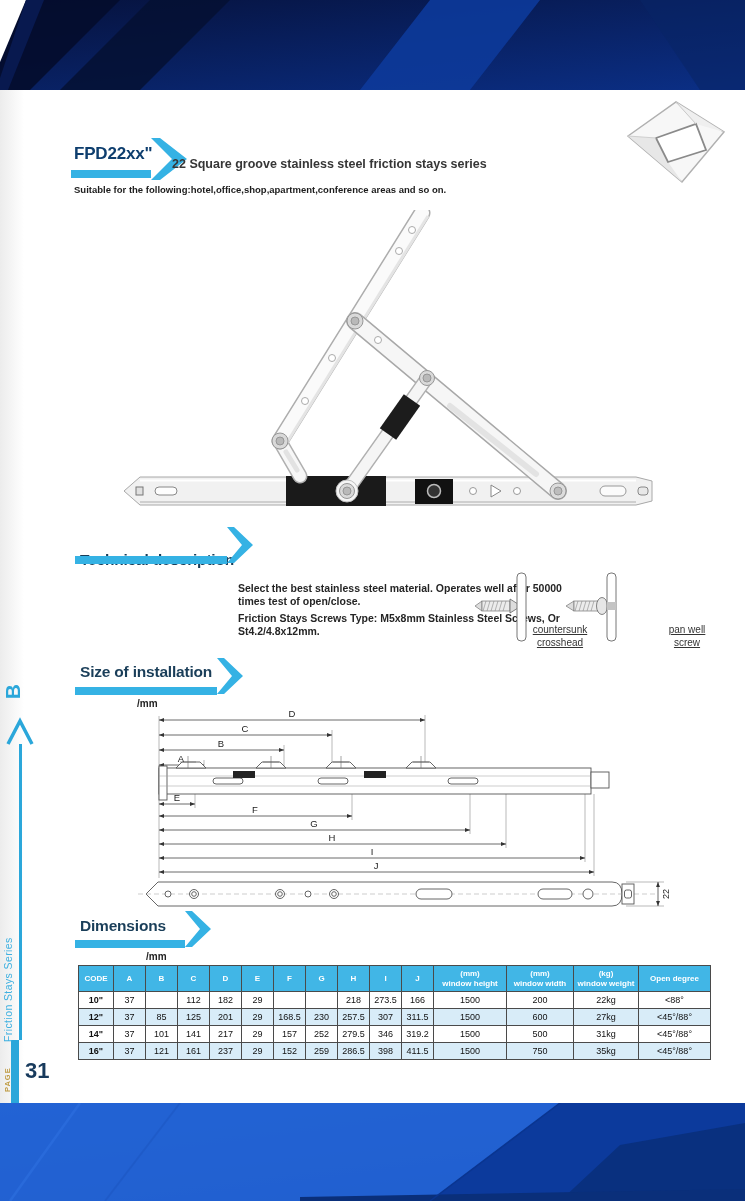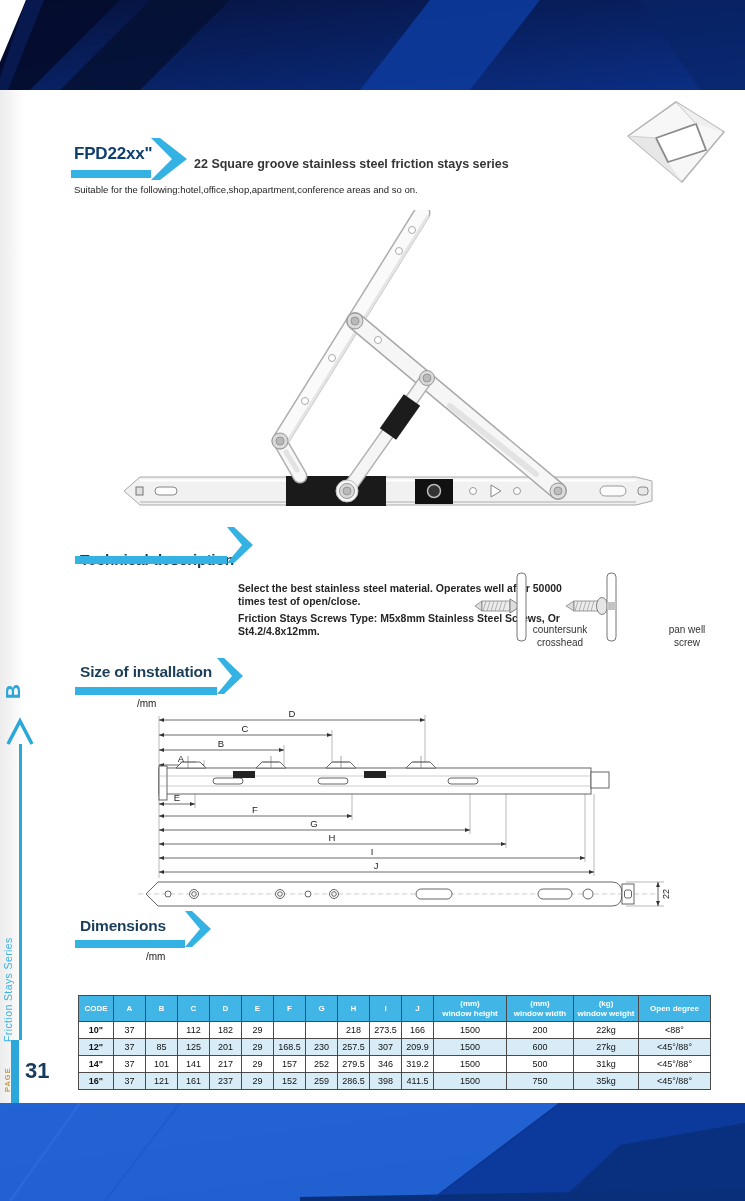--- a/index.html
+++ b/index.html
@@ -19,27 +19,27 @@
   .page-word { color:#bf9b43; font-size:7.5px; font-weight:bold; letter-spacing:1px; }
   .page-num { color:#173a5c; font-size:22px; font-weight:bold; }
   .accent-line { position:absolute; background:#2ba7da; }
 
   
   .h-code { color:#0e3e6e; font-weight:bold; font-size:17px; letter-spacing:-.2px; }
   .sec-head { color:#1a3e59; font-weight:bold; font-size:15.5px; letter-spacing:-.2px; }
   .cyan-bar { position:absolute; background:#35b2e4; height:8px; }
   .series-title { color:#363636; font-weight:bold; font-size:12.5px; }
   .suitable { color:#1c1c1c; font-size:9.5px; }
-  .unit-label { color:#222; font-size:10px; font-weight:normal; }
+  .unit-label { color:#222; font-size:10px; font-weight:bold; }
 
   .para { color:#252525; font-size:10.5px; font-weight:600; line-height:1.25; }
-  .screw-label { color:#333; font-size:10px; line-height:1.25; text-align:center; white-space:pre-line; }
+  .screw-label { color:#333; font-size:10px; line-height:1.25; text-align:center; white-space:pre-line;text-decoration:underline; }
 
   
-  table.dims { border-collapse:collapse; width:632px; table-layout:fixed;margin-top:30px; }
+  table.dims { border-collapse:collapse; width:632px; table-layout:fixed; }
   table.dims th, table.dims td { border:1px solid #4a4a4a; text-align:center; vertical-align:middle; }
   table.dims th { background:#41b6e6; color:#ffffff; font-size:8px; font-weight:bold;
     line-height:1.25; white-space:pre-line; height:26px; padding:1px 0; }
   table.dims td { font-size:9px; color:#111; height:17px; background:#ffffff; }
   table.dims tbody tr:nth-child(even) td { background:#d8ecf8; }
   table.dims td:first-child { font-weight:bold; }
 </style>
 </head>
 <body>
 
@@ -96,22 +96,22 @@
     <path d="M44,42 L84,28 L94,54 L56,66 Z" fill="#ffffff" stroke="#8a8a8a" stroke-width="1.8"></path>
     <line x1="64" y1="6" x2="84" y2="28" stroke="#c9c9c9" stroke-width="1"></line>
     <line x1="16" y1="40" x2="44" y2="42" stroke="#cfcfcf" stroke-width="1"></line>
   </svg>
 
   <div class="abs h-code" style="left:74px;top:144px;">FPD22xx"</div>
   <div class="cyan-bar" style="left:71px;top:170px;width:80px;"></div>
   <svg class="abs" style="left:151px;top:138px;" width="36" height="42">
     <polygon points="0,0 9,0 36,21 9,42 0,42 21,21" fill="#35b2e4"></polygon>
   </svg>
-  <div class="abs series-title" style="left:194px;top:157px;text-align:right;">22 Square groove stainless steel friction stays series</div>
-  <div class="abs suitable" style="left:74px;top:184px;">Suitable for the following:hotel,office,shop,apartment,conference areas and so on.</div>
+  <div class="abs series-title" style="left:172px;top:157px;text-align:right;">22 Square groove stainless steel friction stays series</div>
+  <div class="abs suitable" style="left:74px;top:184px;font-weight:bold;">Suitable for the following:hotel,office,shop,apartment,conference areas and so on.</div>
 
   <svg class="abs" style="left:100px;top:210px;" width="560" height="305" viewBox="0 0 560 305">
 
     <path d="M24,281 L40,267 L536,267 L552,271 L552,291 L536,295 L40,295 Z" fill="#f1f1f1" stroke="#a8a8a8"></path>
     <line x1="40" y1="270.5" x2="536" y2="270.5" stroke="#ffffff" stroke-width="2"></line>
     <line x1="40" y1="292" x2="536" y2="292" stroke="#cfcfcf" stroke-width="2"></line>
     <rect x="36" y="277" width="7" height="8" fill="#e0e0e0" stroke="#777"></rect>
     <rect x="55" y="277" width="22" height="8" rx="4" fill="#fdfdfd" stroke="#888"></rect>
     <rect x="186" y="266" width="100" height="30" fill="#1a1a1a"></rect>
     <rect x="315" y="269" width="38" height="25" fill="#111"></rect>
@@ -374,21 +374,21 @@
             <td>12"</td>
             <td>37</td>
             <td>85</td>
             <td>125</td>
             <td>201</td>
             <td>29</td>
             <td>168.5</td>
             <td>230</td>
             <td>257.5</td>
             <td>307</td>
-            <td>209.9</td>
+            <td>311.5</td>
             <td>1500</td>
             <td>600</td>
             <td>27kg</td>
             <td>&lt;45°/88°</td>
           </tr>
           <tr>
             <td>14"</td>
             <td>37</td>
             <td>101</td>
             <td>141</td>

